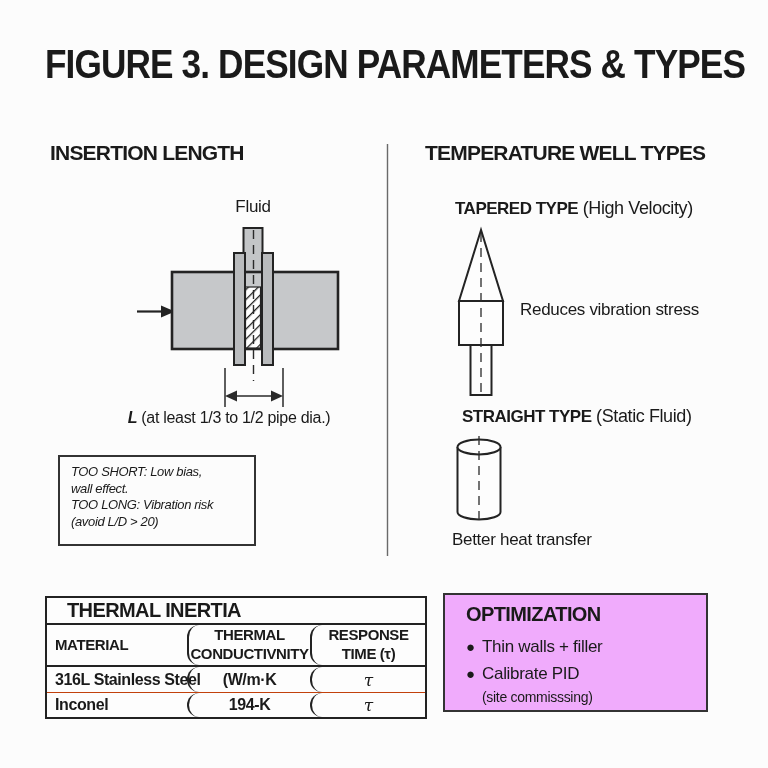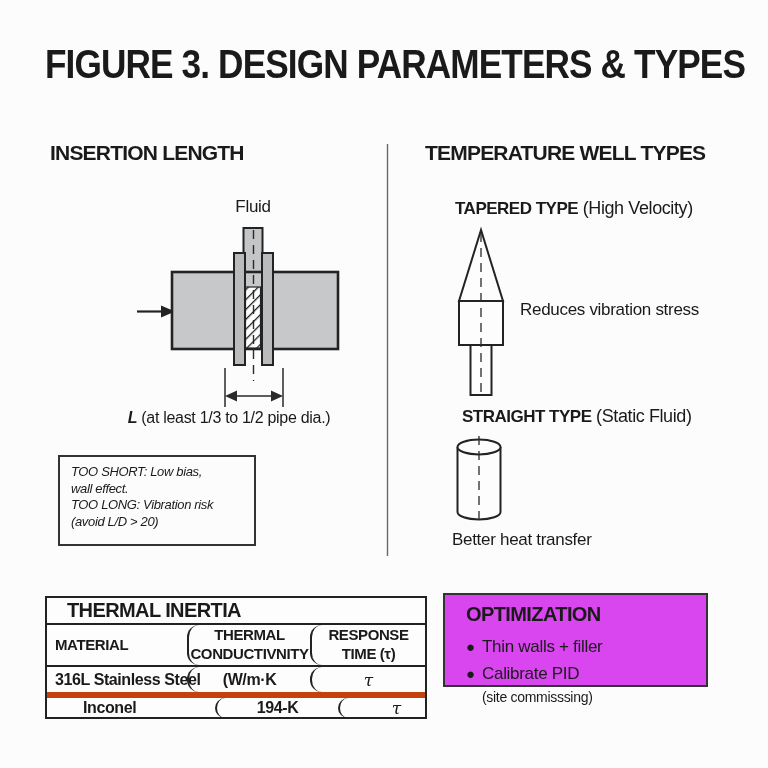--- a/index.html
+++ b/index.html
@@ -35,29 +35,29 @@
     height:27px; border-bottom:2px solid #222; padding-left:20px;
     font-size:20px; font-weight:bold; letter-spacing:-0.6px;
     display:flex; align-items:center;
   }
   .tr { display:grid; grid-template-columns:140px 123px 115px; }
   .tr > div { display:flex; align-items:center; }
   .tr > div + div { border-left:2px solid #222;border-radius:12px; }
   .tr-head { height:42px; border-bottom:2px solid #222; }
   .tr-head > div { font-size:15px; font-weight:bold; letter-spacing:-0.4px; line-height:1.25; }
   .tr-data { height:25px; }
-  .tr-data + .tr-data { border-top:6px solid #c2410c;padding-left:28px; }
+  .tr-data + .tr-data { border-top:1px solid #c2410c; }
   .cell-l { padding-left:8px; justify-content:flex-start; white-space:nowrap; }
   .cell-c { justify-content:center; text-align:center; }
   .td { font-size:16px; font-weight:bold; letter-spacing:-0.4px; }
   .tau { font-family:"DejaVu Serif", serif; font-style:italic; font-weight:normal; font-size:17px; }
   
   .opt-box {
-    position:absolute; left:443px; top:593px; width:265px; height:94px;
-    border:2px solid #333; background:#d946ef; padding:8px 0 7px 21px;
+    position:absolute; left:443px; top:593px; width:265px; height:119px;
+    border:2px solid #333; background:#f0abfc; padding:8px 0 7px 21px;
   }
   .opt-title { font-size:20px; font-weight:bold; letter-spacing:-0.6px; margin-bottom:7px; }
   .opt-row { display:flex; align-items:baseline; font-size:17px; letter-spacing:-0.3px; line-height:1.6; }
   .opt-bullet { width:16px; font-size:15px; }
   .opt-cont { padding-left:16px; font-size:14px; letter-spacing:-0.3px; line-height:1.55; }
 </style>
 </head>
 <body>
 
 <div class="page">

